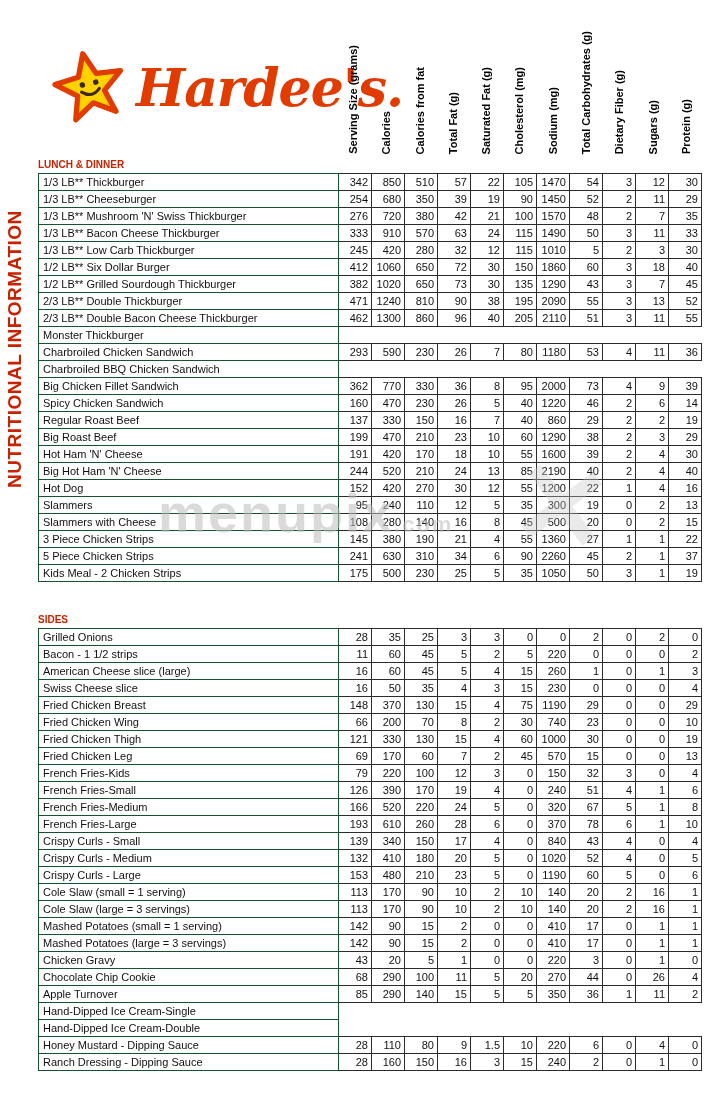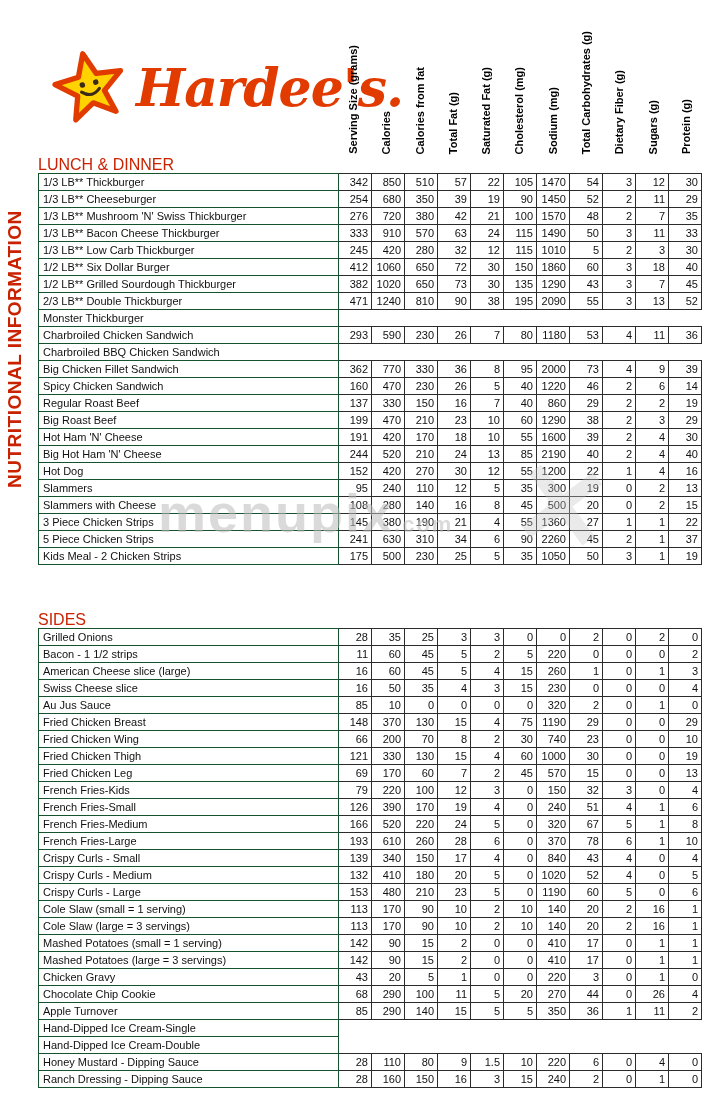--- a/index.html
+++ b/index.html
@@ -29,21 +29,21 @@
   .colh{width:33.3px;display:flex;align-items:flex-end;justify-content:center;}
   .colh span{
     writing-mode:vertical-rl;transform:rotate(180deg);
     font-size:11px;font-weight:bold;white-space:nowrap;line-height:1;color:#000;
   }
 
   
   .tbl{position:absolute;left:38px;}
   .tbl-lunch{top:157px;}
   .tbl-sides{top:612px;}
-  .sec-title{color:#c92200;font-weight:normal;font-size:16px;height:15px;line-height:15px;margin-bottom:1px;}
+  .sec-title{color:#c92200;font-weight:bold;font-size:10px;height:15px;line-height:15px;margin-bottom:1px;}
   table{border-collapse:collapse;table-layout:fixed;}
   td{font-size:11px;height:16px;line-height:16px;white-space:nowrap;overflow:hidden;}
   td.name{width:292px;border:1px solid #14532d;padding:0 3px 0 4px;text-align:left;}
   td.num{width:28px;border:1px solid #2b2b2b;padding:0 3px 0 1px;text-align:right;}
   td.num.blank{border:none;}
 
   
   .watermark{
     position:absolute;left:158px;top:486px;display:flex;align-items:baseline;
     color:#bdbdbd;opacity:0.55;pointer-events:none;font-weight:bold;letter-spacing:2px;
@@ -218,20 +218,34 @@
             <td class="num">90</td>
             <td class="num">38</td>
             <td class="num">195</td>
             <td class="num">2090</td>
             <td class="num">55</td>
             <td class="num">3</td>
             <td class="num">13</td>
             <td class="num">52</td>
           </tr>
           <tr>
+            <td class="name">2/3 LB** Double Bacon Cheese Thickburger</td>
+            <td class="num">462</td>
+            <td class="num">1300</td>
+            <td class="num">860</td>
+            <td class="num">96</td>
+            <td class="num">40</td>
+            <td class="num">205</td>
+            <td class="num">2110</td>
+            <td class="num">51</td>
+            <td class="num">3</td>
+            <td class="num">11</td>
+            <td class="num">55</td>
+          </tr>
+          <tr>
             <td class="name">Monster Thickburger</td>
             <td class="num blank"></td>
             <td class="num blank"></td>
             <td class="num blank"></td>
             <td class="num blank"></td>
             <td class="num blank"></td>
             <td class="num blank"></td>
             <td class="num blank"></td>
             <td class="num blank"></td>
             <td class="num blank"></td>
@@ -492,34 +506,20 @@
             <td class="num">4</td>
             <td class="num">3</td>
             <td class="num">15</td>
             <td class="num">230</td>
             <td class="num">0</td>
             <td class="num">0</td>
             <td class="num">0</td>
             <td class="num">4</td>
           </tr>
           <tr>
-            <td class="name">Au Jus Sauce</td>
-            <td class="num">85</td>
-            <td class="num">10</td>
-            <td class="num">0</td>
-            <td class="num">0</td>
-            <td class="num">0</td>
-            <td class="num">0</td>
-            <td class="num">320</td>
-            <td class="num">2</td>
-            <td class="num">0</td>
-            <td class="num">1</td>
-            <td class="num">0</td>
-          </tr>
-          <tr>
             <td class="name">Fried Chicken Breast</td>
             <td class="num">148</td>
             <td class="num">370</td>
             <td class="num">130</td>
             <td class="num">15</td>
             <td class="num">4</td>
             <td class="num">75</td>
             <td class="num">1190</td>
             <td class="num">29</td>
             <td class="num">0</td>

